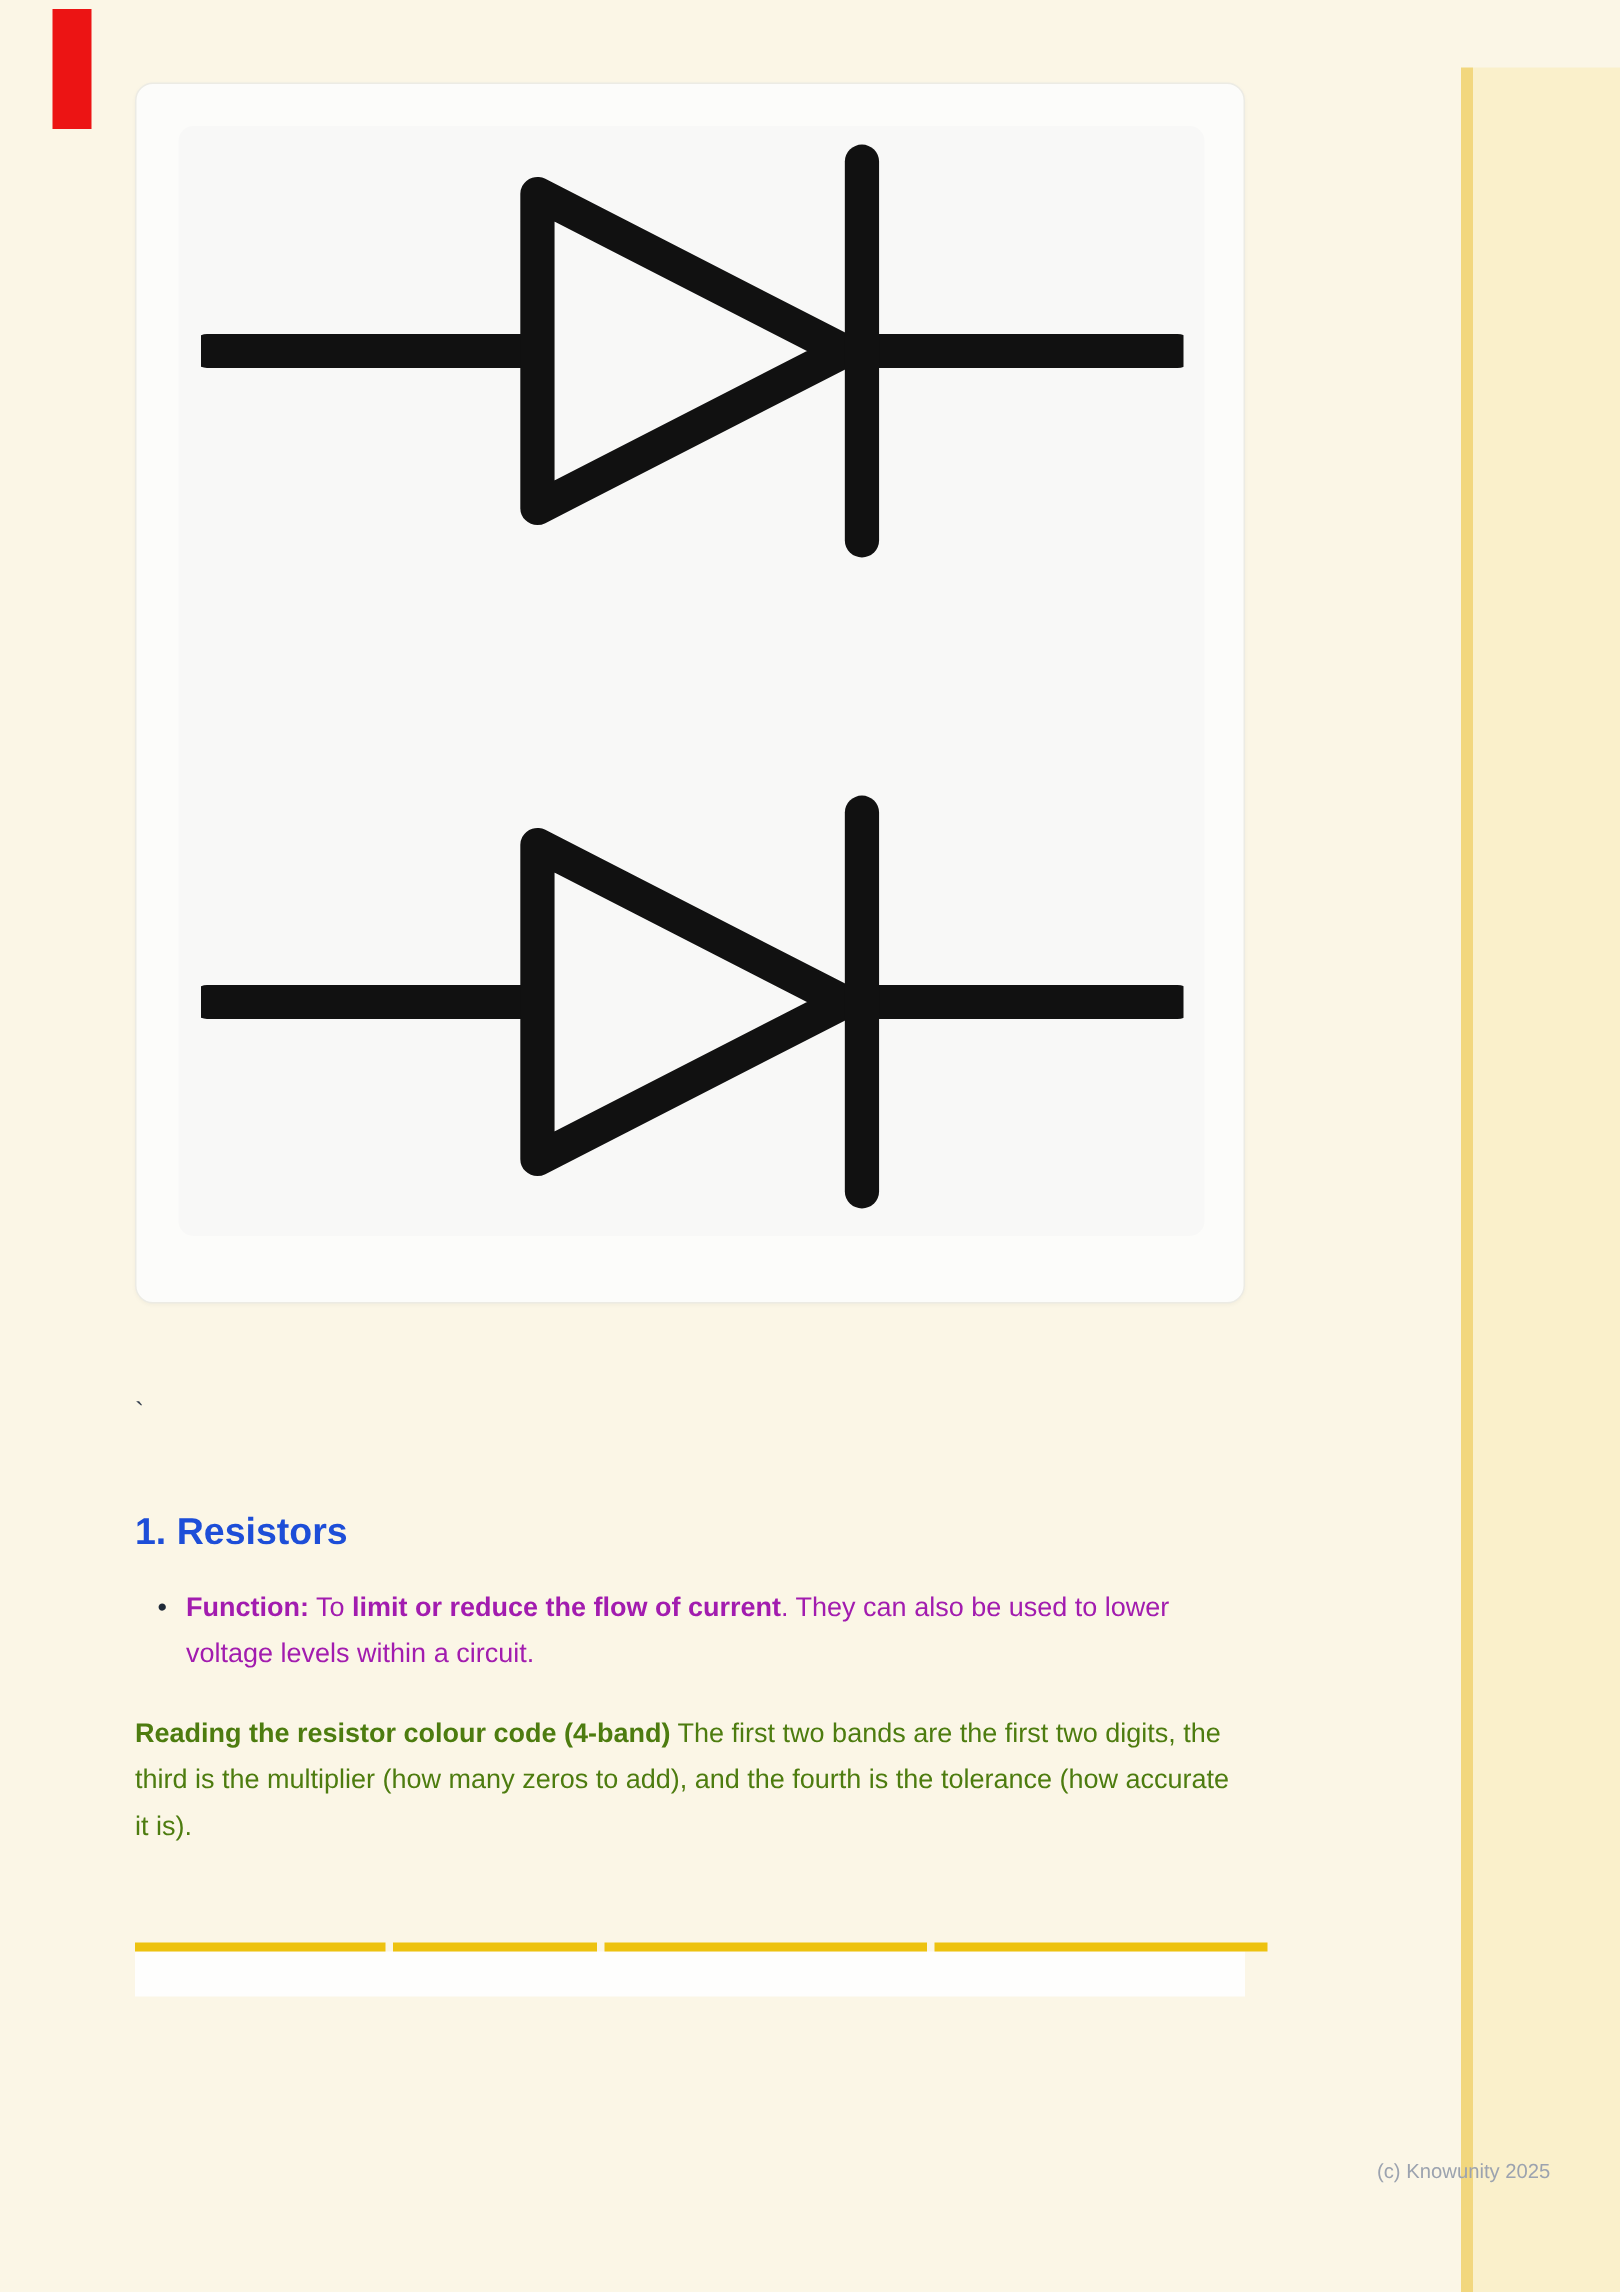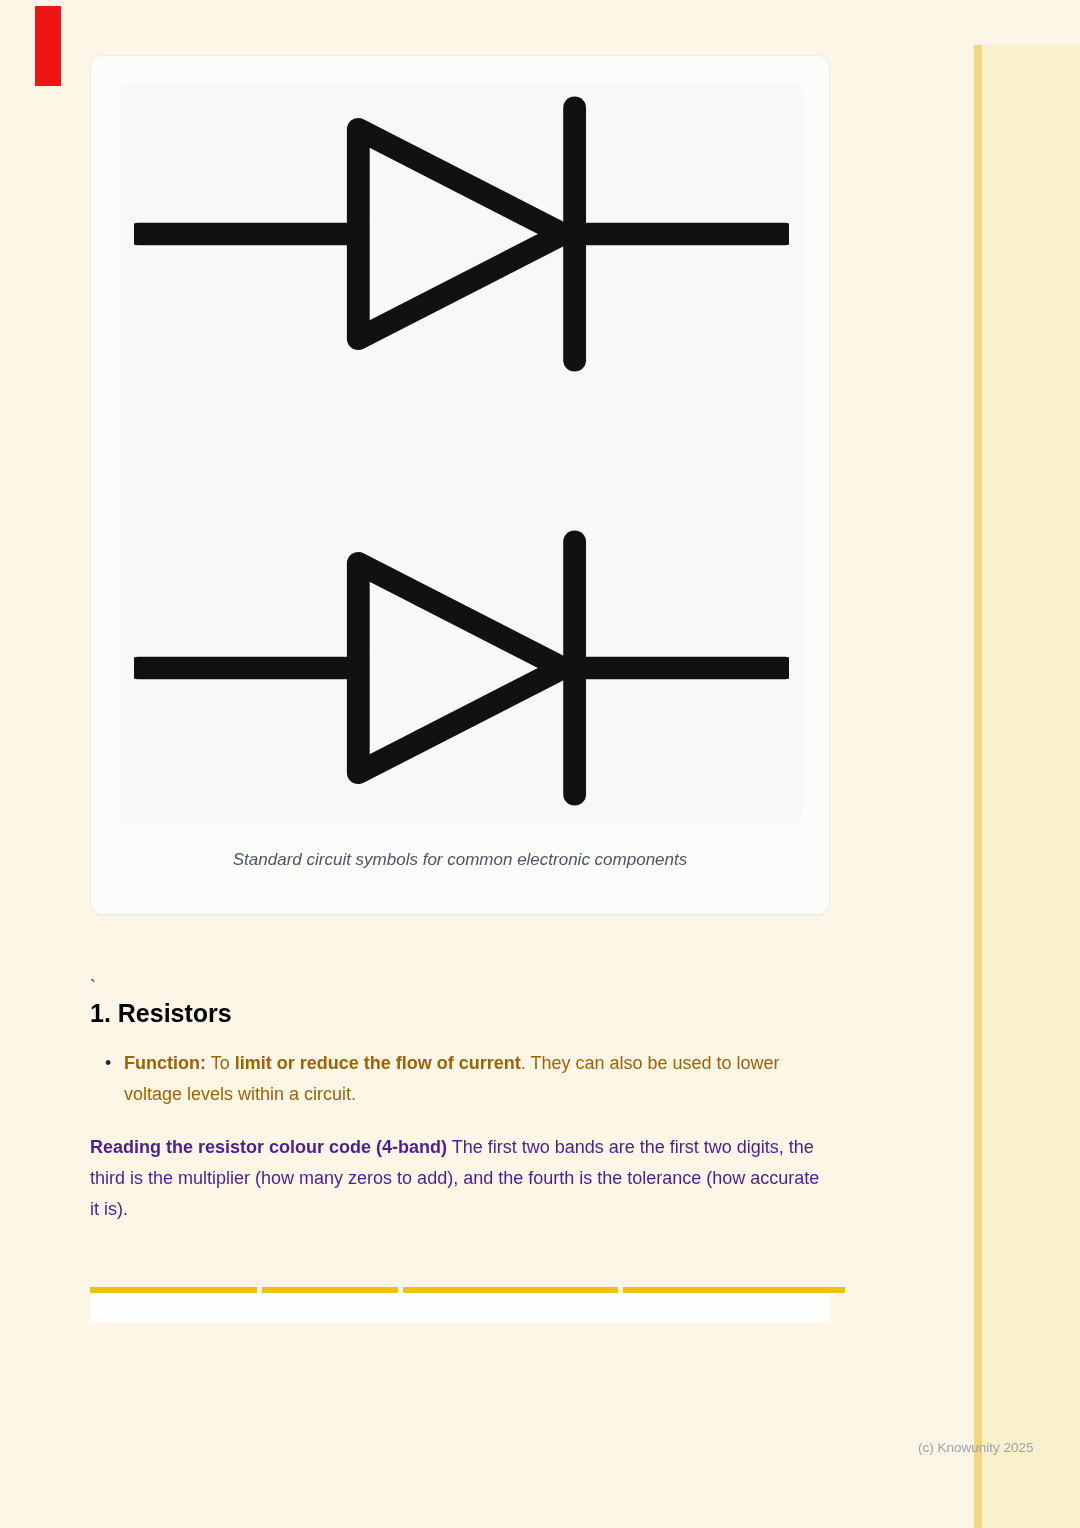--- a/index.html
+++ b/index.html
@@ -69,50 +69,51 @@
     font-size: 17px;
     color: #4B5563;
   }
   .stray {
     margin-top: 62px;
     height: 22px;
     font-size: 18px;
     color: #374151;
   }
   .section-heading {
+    margin-top: 54px;
     font-size: 25px;
     font-weight: 700;
-    color: #000000;
+    color: #1d4ed8;
   }
   .bullet-list {
     list-style: none;
     margin-top: 20px;
     margin-left: 15px;
   }
   .bullet-list li {
     position: relative;
     padding-left: 19px;
     font-size: 18px;
     line-height: 31px;
     margin-bottom: 14px;
-    color: #a16207;
+    color: #a21caf;
   }
   .bullet-list li::before {
     content: "\2022";
     position: absolute;
     left: 0; top: 0;
     font-size: 18px;
     color: #1F2937;
   }
   .b { font-weight: 700; }
   .para {
     margin-top: 22px;
     font-size: 18px;
     line-height: 31px;
-    color: #4c1d95;
+    color: #4d7c0f;
   }
   
   .table-preview {
     margin-top: 62px;
     width: 740px;
   }
   .table-bar {
     display: grid;
     grid-template-columns: 22.5% 18.5% 29% 30%;
     column-gap: 5px;
@@ -150,21 +151,20 @@
           <line x1="4" y1="145" x2="656" y2="145" stroke="#111111" stroke-width="23" stroke-linecap="round"></line>
           <path d="M226 38 L226 252 L432 145 Z" fill="#F8F8F7" stroke="#111111" stroke-width="23" stroke-linejoin="round"></path>
           <line x1="444" y1="16" x2="444" y2="274" stroke="#111111" stroke-width="23" stroke-linecap="round"></line>
         </svg>
         <svg width="655" height="284" viewBox="0 0 660 290" preserveAspectRatio="none">
           <line x1="4" y1="145" x2="656" y2="145" stroke="#111111" stroke-width="23" stroke-linecap="round"></line>
           <path d="M226 38 L226 252 L432 145 Z" fill="#F8F8F7" stroke="#111111" stroke-width="23" stroke-linejoin="round"></path>
           <line x1="444" y1="16" x2="444" y2="274" stroke="#111111" stroke-width="23" stroke-linecap="round"></line>
         </svg>
       </div>
-      <figcaption class="figure-caption">Standard circuit symbols for common electronic components</figcaption>
     </figure>
 
     <div class="stray">`</div>
 
     <h2 class="section-heading">1. Resistors</h2>
 
     <ul class="bullet-list">
       <li>
         <span class="b">Function:</span><span> To </span><span class="b">limit or reduce the flow of current</span><span>. They can also be used to lower voltage levels within a circuit.</span>
       </li>

